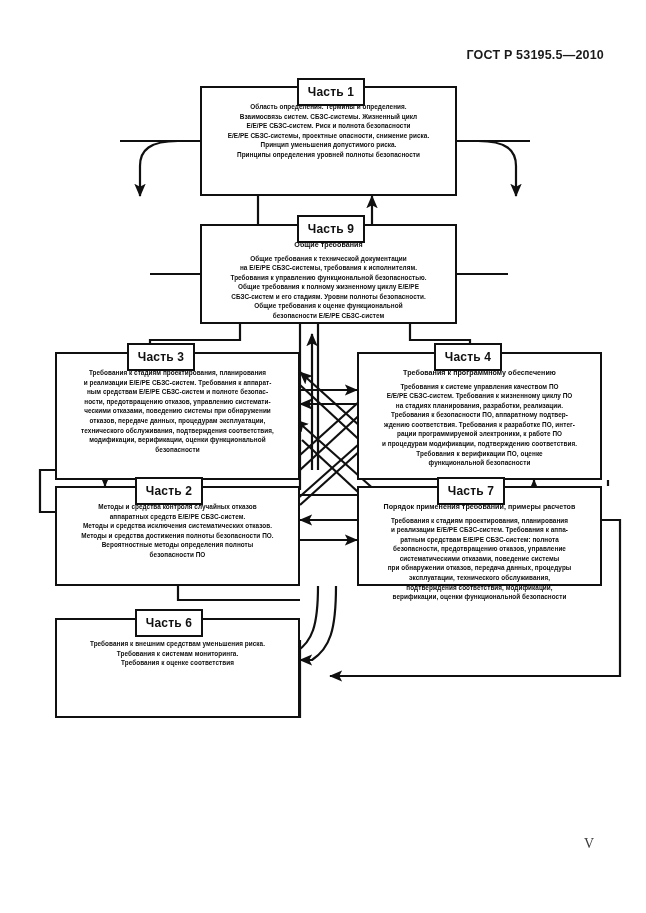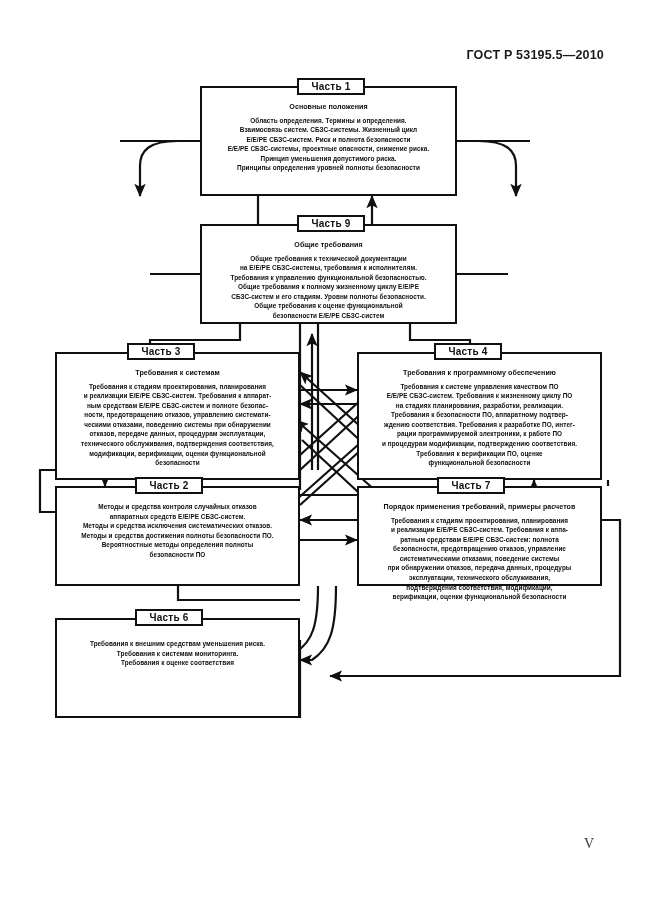--- a/index.html
+++ b/index.html
@@ -59,24 +59,24 @@
     box-sizing: border-box;
     border: 2.5px solid #101010;
     background: #ffffff;
     z-index: 3;
   }
   .part-tab {
     position: absolute;
     box-sizing: border-box;
     border: 2.5px solid #101010;
     background: #ffffff;
-    height: 17px;
+    height: 28px;
     line-height: 13px;
     text-align: left;
-    font-size: 10px;
+    font-size: 12px;
     font-weight: bold;
     letter-spacing: 0.2px;
     z-index: 5;
     display: flex;
     align-items: center;
     justify-content: center;
     color: #101010;
   }
   .part-body {
     padding: 14px 8px 8px 8px;
@@ -181,21 +181,20 @@
       <path d="M300,700 L300,718"></path>
 
       <path d="M178,586 L178,600 L300,600"></path>
 
       <path d="M300,668 L300,668"></path>
     </g>
   </svg>
 
   <div class="part" id="part1">
     <div class="part-body">
-      <div class="part-title">Основные положения</div>
       <div class="part-lines">
         <div>Область определения. Термины и определения.</div>
         <div>Взаимосвязь систем. СБЗС-системы. Жизненный цикл</div>
         <div>Е/Е/РЕ СБЗС-систем. Риск и полнота безопасности</div>
         <div>Е/Е/РЕ СБЗС-системы, проектные опасности, снижение риска.</div>
         <div>Принцип уменьшения допустимого риска.</div>
         <div>Принципы определения уровней полноты безопасности</div>
       </div>
     </div>
   </div>
@@ -212,21 +211,20 @@
         <div>СБЗС-систем и его стадиям. Уровни полноты безопасности.</div>
         <div>Общие требования к оценке функциональной</div>
         <div>безопасности Е/Е/РЕ СБЗС-систем</div>
       </div>
     </div>
   </div>
   <div class="part-tab" id="part2-tab">Часть 9</div>
 
   <div class="part" id="part3">
     <div class="part-body">
-      <div class="part-title">Требования к системам</div>
       <div class="part-lines">
         <div>Требования к стадиям проектирования, планирования</div>
         <div>и реализации Е/Е/РЕ СБЗС-систем. Требования к аппарат-</div>
         <div>ным средствам Е/Е/РЕ СБЗС-систем и полноте безопас-</div>
         <div>ности, предотвращению отказов, управлению системати-</div>
         <div>ческими отказами, поведению системы при обнаружении</div>
         <div>отказов, передаче данных, процедурам эксплуатации,</div>
         <div>технического обслуживания, подтверждения соответствия,</div>
         <div>модификации, верификации, оценки функциональной</div>
         <div>безопасности</div>

